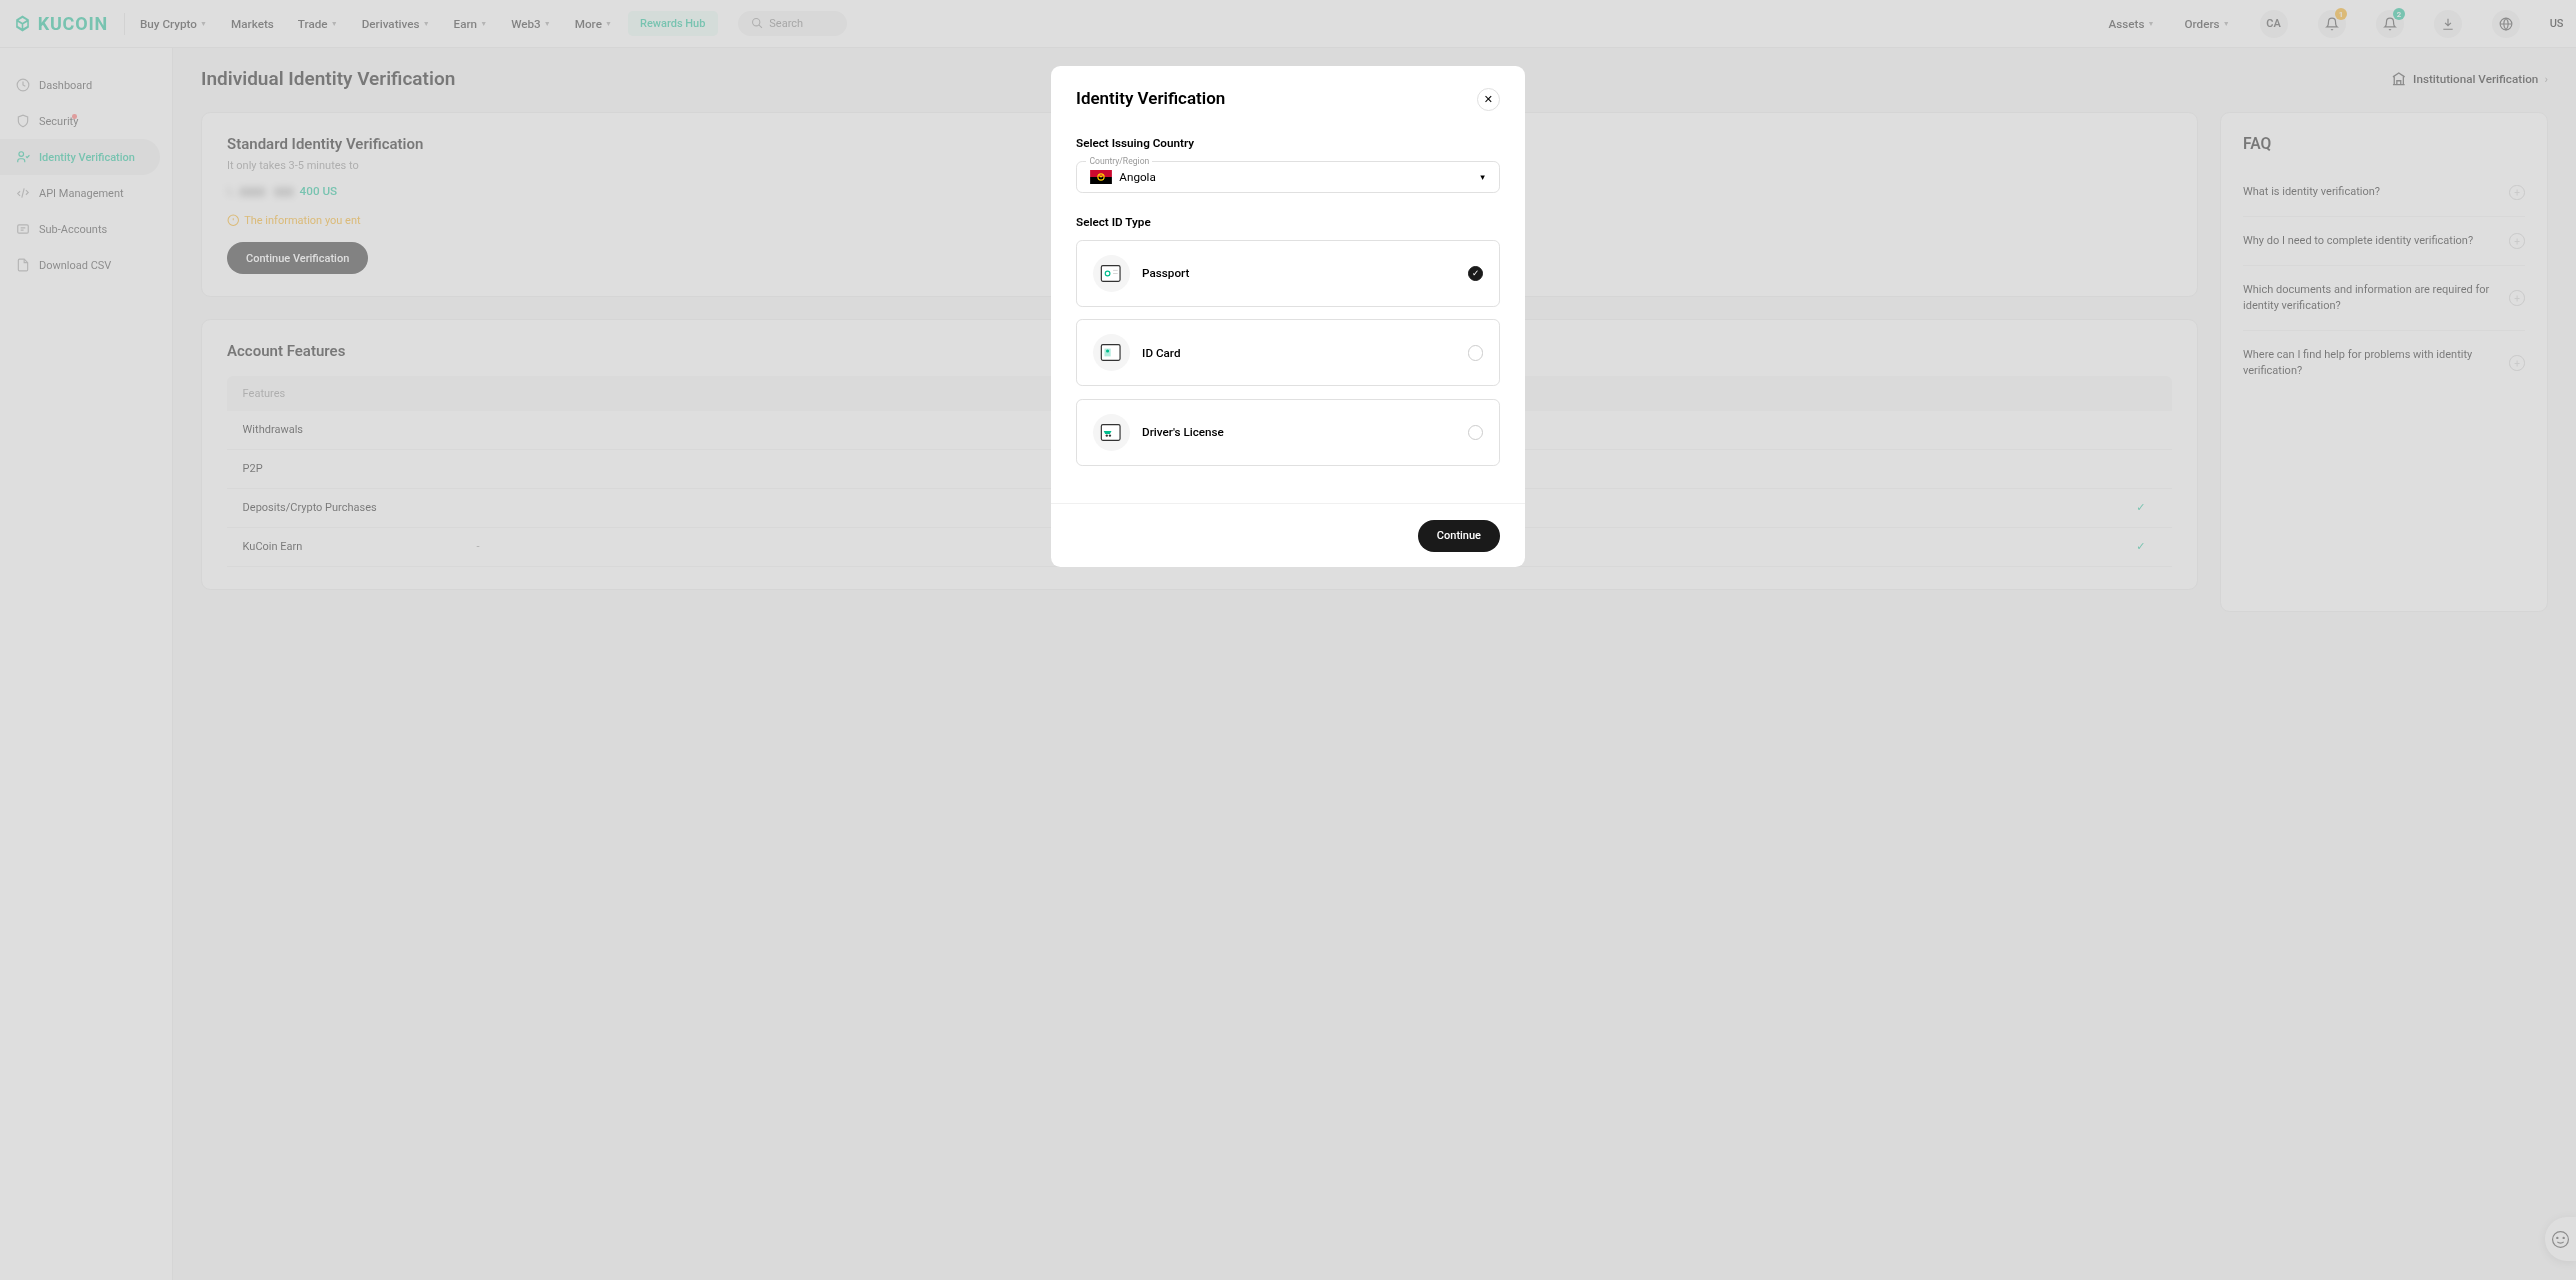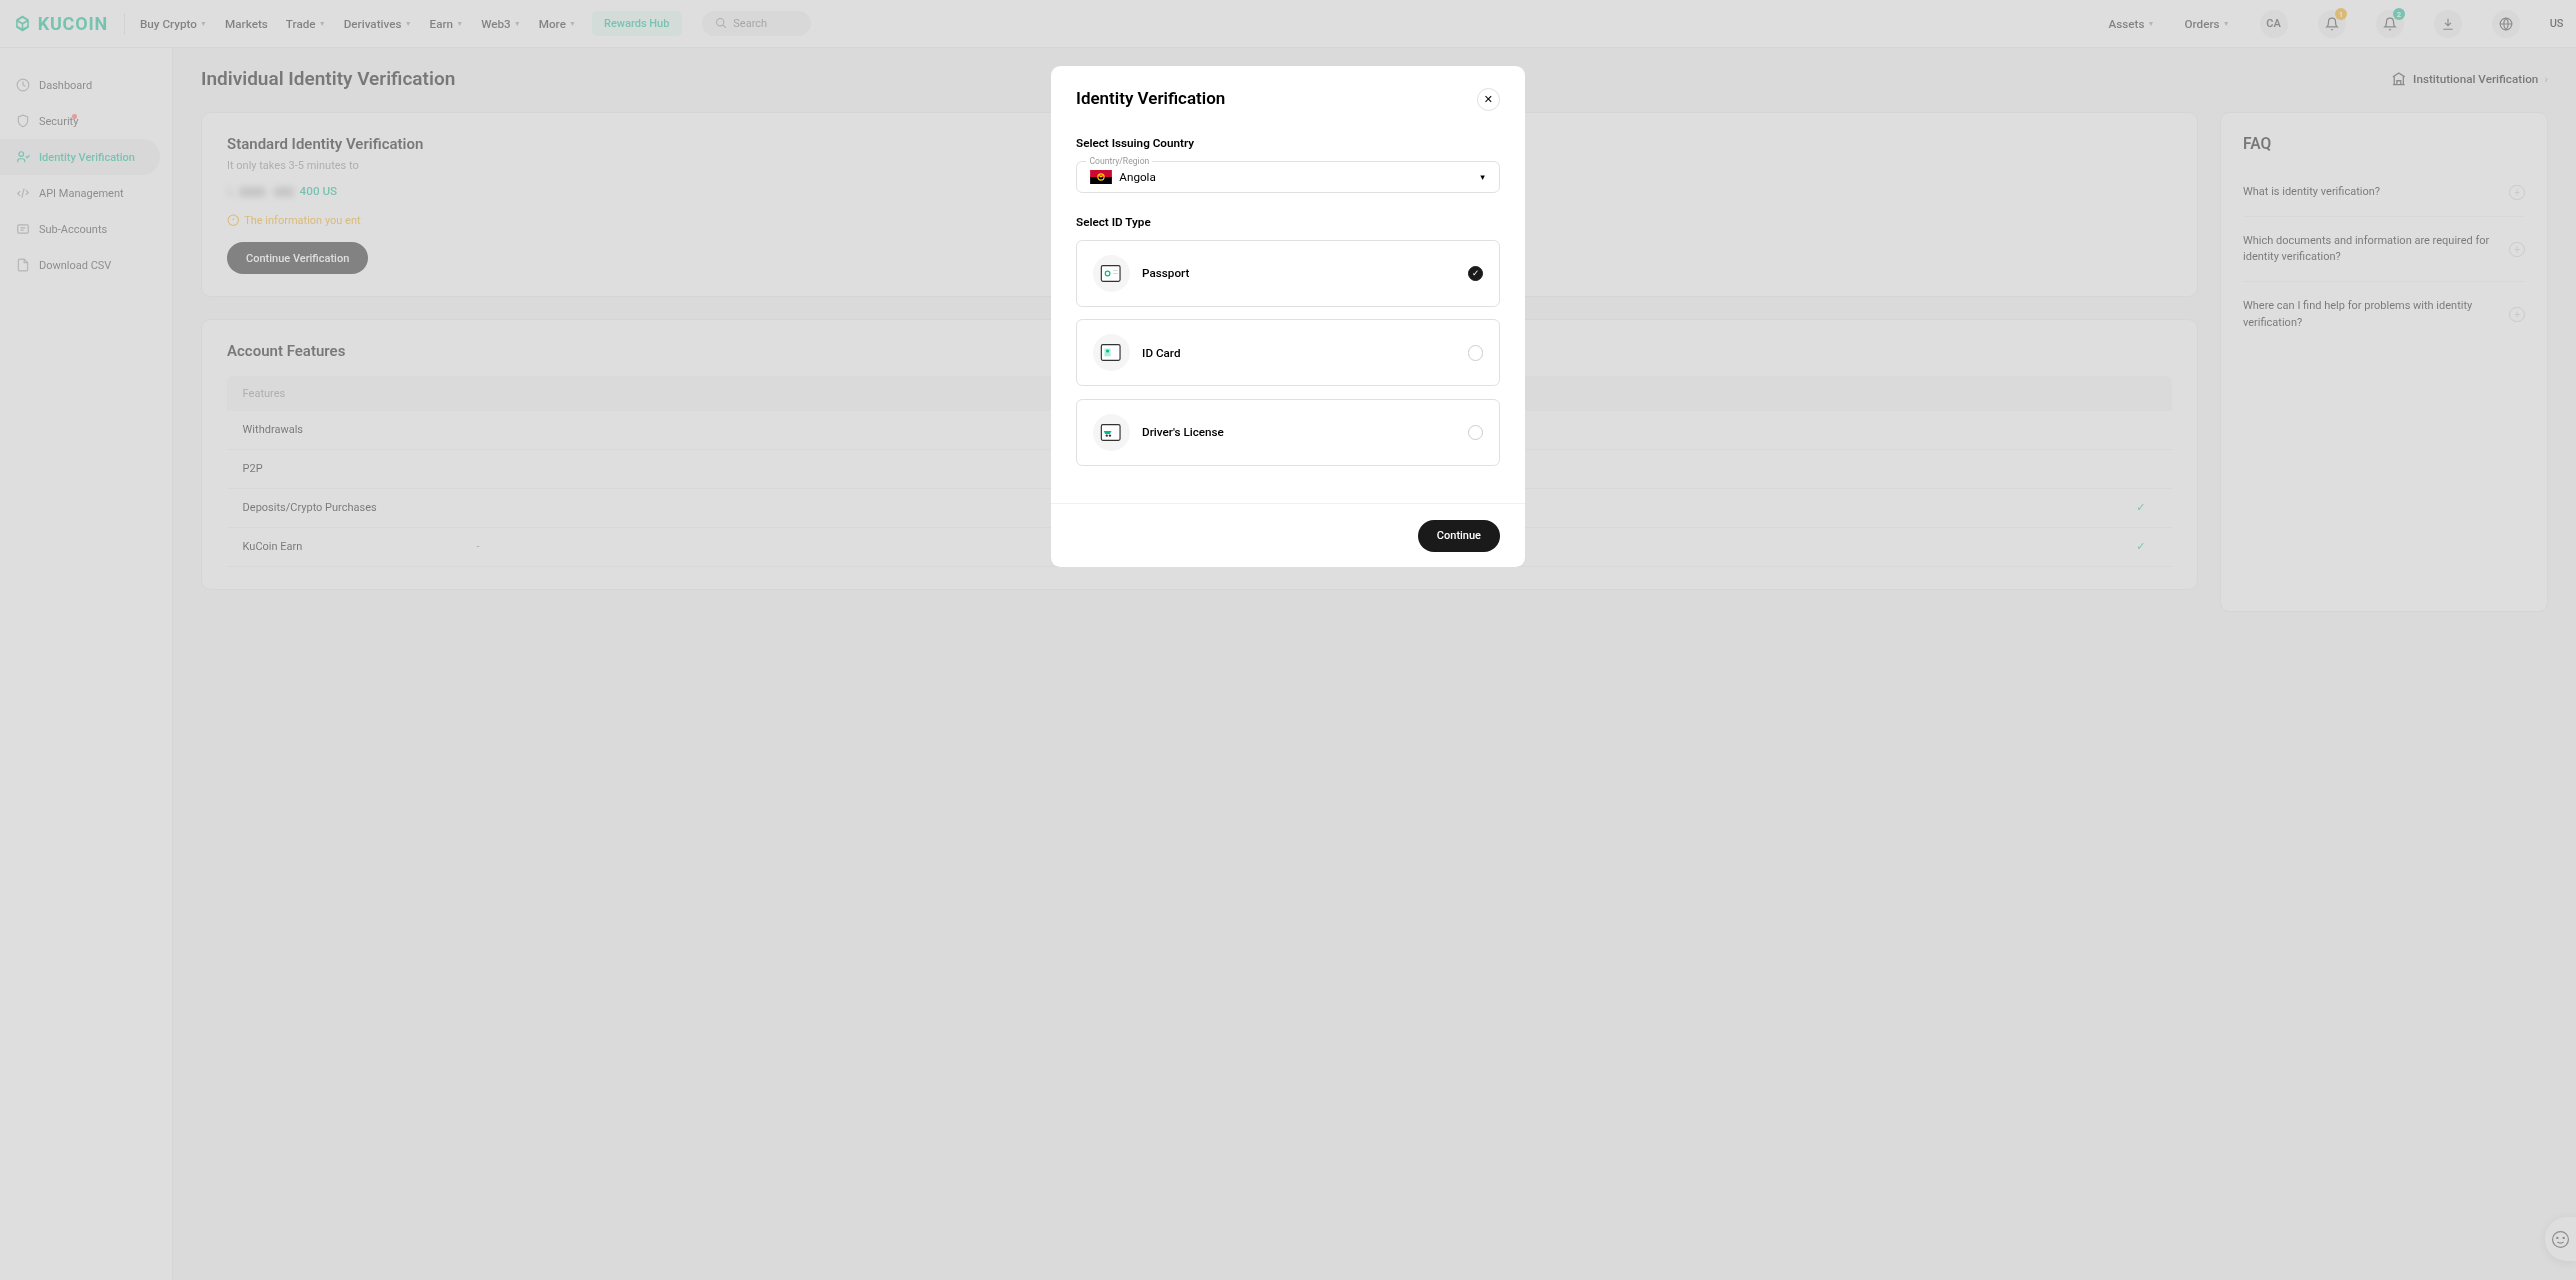--- a/index.html
+++ b/index.html
@@ -2,21 +2,21 @@
 <html style="font-size:12.5px"><head>
   <meta charset="utf-8">
   <style>
     * { margin: 0; padding: 0; box-sizing: border-box; font-family: -apple-system, BlinkMacSystemFont, "Segoe UI", Roboto, sans-serif; }
     body { background: #f5f5f5; overflow: hidden; }
     
     .header { height: 48px; background: #fff; border-bottom: 0.8px solid #e8e8e8; display: flex; align-items: center; padding: 0 12.5px; gap: 6.2px; }
     .logo { display: flex; align-items: center; gap: 6.2px; color: #01bc8d; font-weight: 700; font-size: 18px; letter-spacing: 0.8px; }
     .logo-icon { width: 19px; height: 19px; }
     .vdiv { width: 0.8px; height: 22px; background: #e0e0e0; margin: 0 9.4px; }
-    .nav { display: flex; gap: 18px; }
+    .nav { display: flex; gap: 24px; }
     .nav-item { color: #1a1a1a; font-size: 11.7px; font-weight: 500; display: flex; align-items: center; gap: 3.1px; cursor: pointer; }
     .chevron { font-size: 7px; color: #999; }
     .rewards-hub { background: #e6f9f3; color: #01bc8d; padding: 6.2px 12.5px; border-radius: 4.7px; font-size: 11px; font-weight: 500; margin-left: 9.4px; }
     .search { display: flex; align-items: center; background: #f0f0f0; border-radius: 15.6px; padding: 6.2px 12.5px; width: 109px; margin-left: 14px; gap: 6.2px; }
     .search input { border: none; background: transparent; outline: none; font-size: 11px; width: 62px; }
     .spacer { flex: 1; }
     .right-nav { display: flex; align-items: center; gap: 30px; text-align: right; }
     .avatar { width: 28px; height: 28px; border-radius: 50%; background: #f0f0f0; display: flex; align-items: center; justify-content: center; font-weight: 600; font-size: 11px; color: #333; }
     .icon-btn { width: 28px; height: 28px; border-radius: 50%; background: #f0f0f0; display: flex; align-items: center; justify-content: center; cursor: pointer; position: relative; }
     .badge { position: absolute; top: -1.6px; right: -1.6px; background: #f7a600; color: #fff; font-size: 7.8px; min-width: 12.5px; height: 12.5px; border-radius: 6.2px; display: flex; align-items: center; justify-content: center; font-weight: 600; }
@@ -286,20 +286,24 @@
         </div>
       </div>
 
       <div class="faq-panel">
         <h2 class="faq-title">FAQ</h2>
         <div class="faq-item">
           <span class="faq-q">What is identity verification?</span>
           <span class="faq-icon">+</span>
         </div>
         <div class="faq-item">
+          <span class="faq-q">Why do I need to complete identity verification?</span>
+          <span class="faq-icon">+</span>
+        </div>
+        <div class="faq-item">
           <span class="faq-q">Which documents and information are required for identity verification?</span>
           <span class="faq-icon">+</span>
         </div>
         <div class="faq-item">
           <span class="faq-q">Where can I find help for problems with identity verification?</span>
           <span class="faq-icon">+</span>
         </div>
       </div>
     </div>
   </div>

